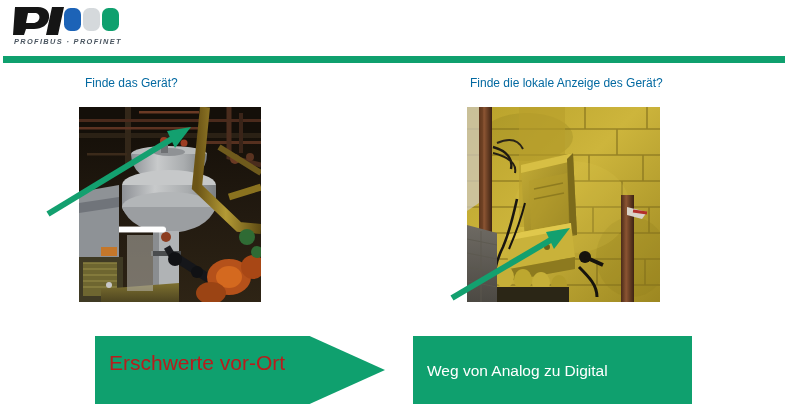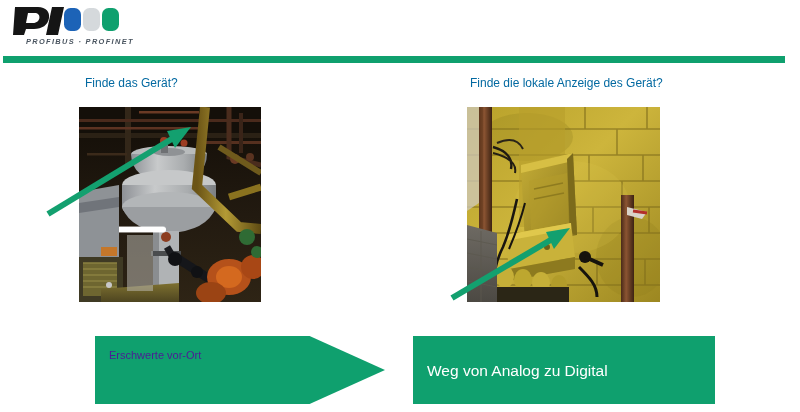--- a/index.html
+++ b/index.html
@@ -28,21 +28,21 @@
     left: 8px; top: 4px;
     width: 112px; height: 44px;
   }
   #pi-logo .pi-mark {
     position: absolute;
     left: 0; top: 0;
     width: 112px; height: 34px;
   }
   #pi-logo .pi-sub {
     position: absolute;
-    left: 18px; top: 33px;
+    left: 6px; top: 33px;
     font-family: "Liberation Sans", sans-serif;
     font-size: 7.4px;
     font-weight: bold;
     font-style: italic;
     letter-spacing: 1.35px;
     color: #4a5560;
     white-space: nowrap;
   }
 
   #slide-title {
@@ -103,29 +103,29 @@
     left: 0; top: 0;
     width: 290px; height: 68px;
     background: #0FA06E;
     -webkit-clip-path: polygon(0 0, 74% 0, 100% 50%, 74% 100%, 0 100%);
     clip-path: polygon(0 0, 74% 0, 100% 50%, 74% 100%, 0 100%);
   }
   #banner-left .banner-text {
     position: absolute;
     left: 14px; top: 12px;
     width: 200px;
-    font-size: 11px;
+    font-size: 21px;
     line-height: 1.42;
-    color: #4c1d95;
+    color: #b91c1c;
   }
 
   #banner-right {
     position: absolute;
     left: 413px; top: 336px;
-    width: 302px; height: 68px;
+    width: 279px; height: 68px;
     background: #0FA06E;
   }
   #banner-right .banner-text {
     position: absolute;
     left: 14px; top: 24px;
     width: 250px;
     font-size: 15.5px;
     line-height: 1.42;
     color: #ffffff;
   }

